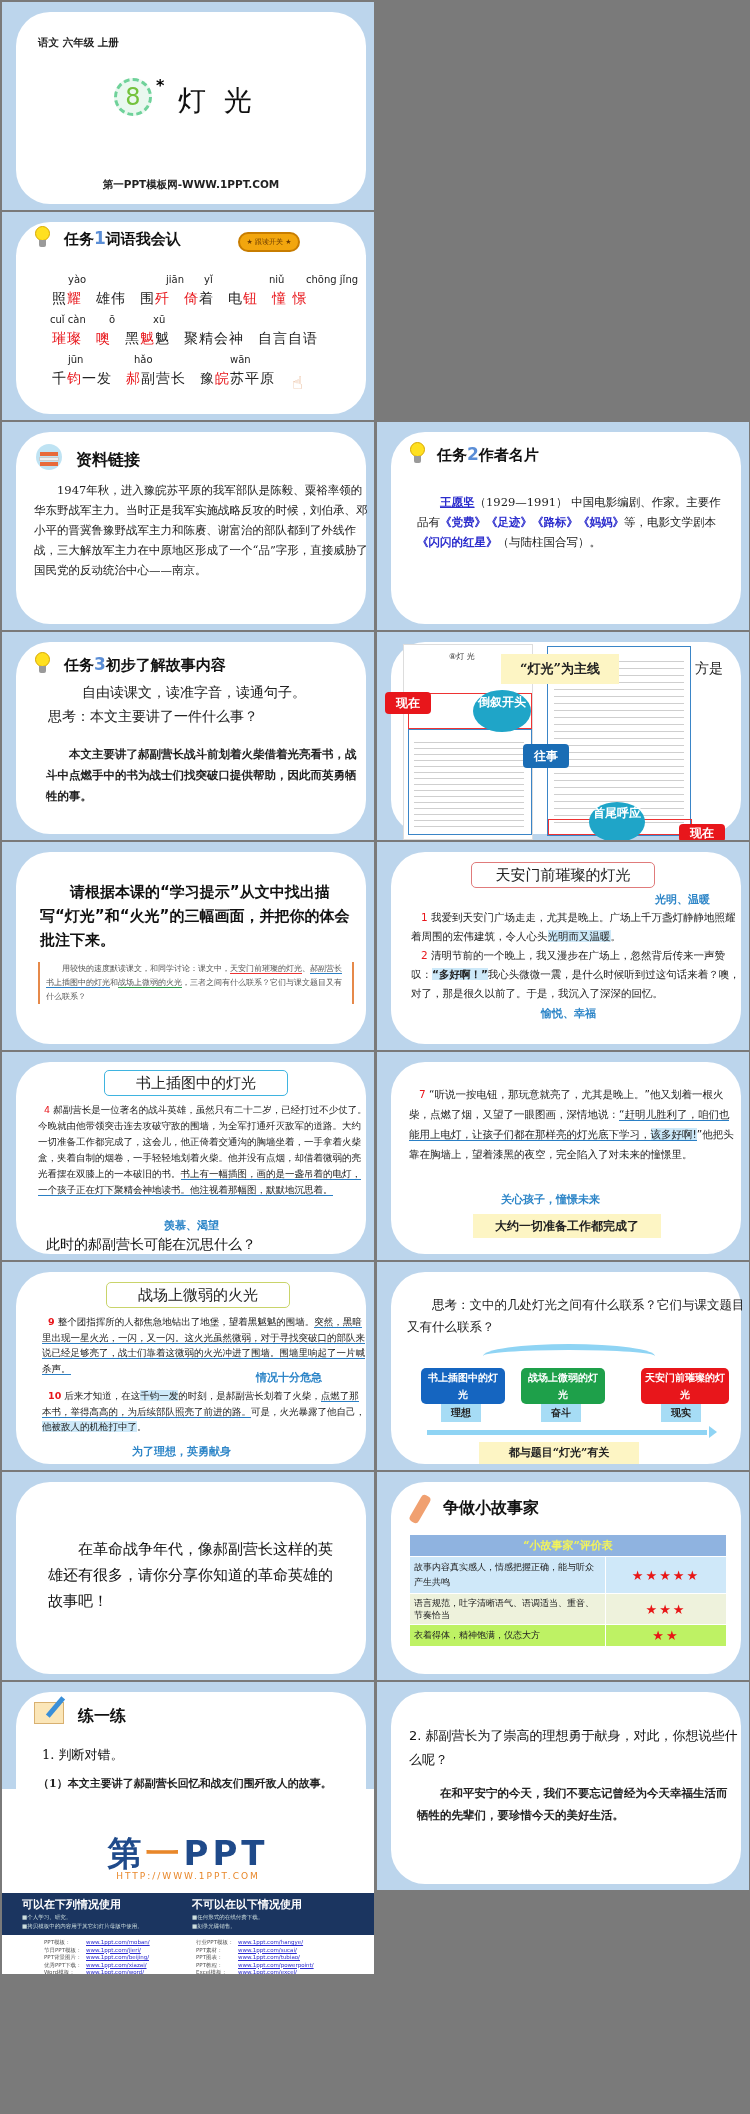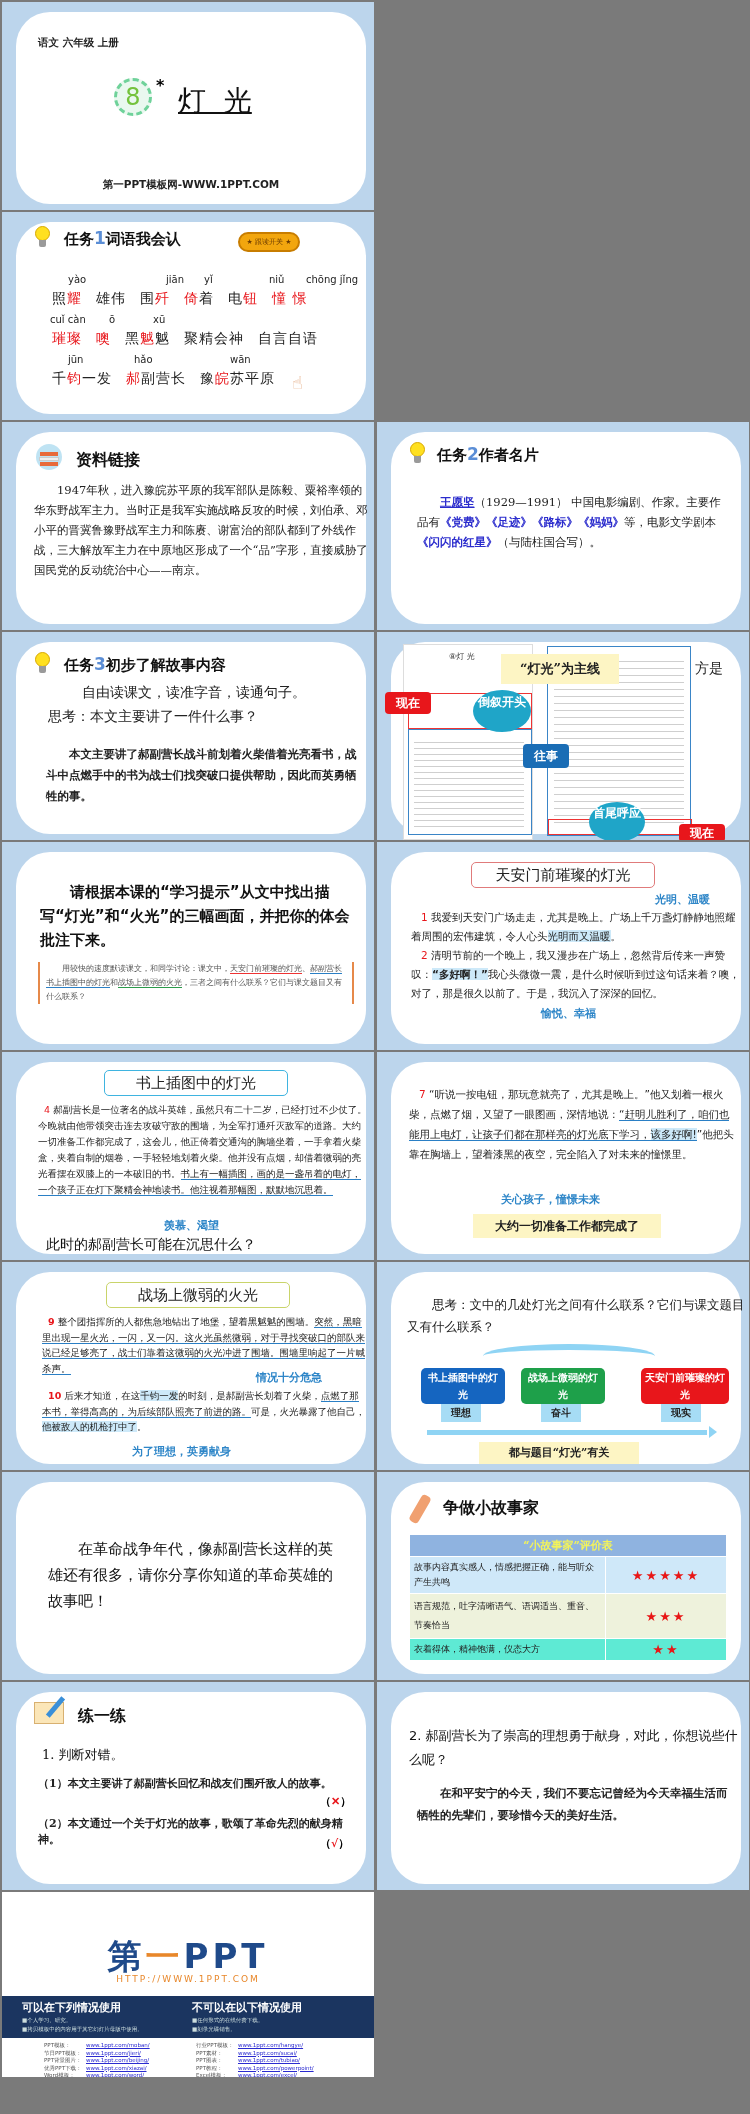--- a/index.html
+++ b/index.html
@@ -35,21 +35,21 @@
 </head>
 <body>
 
 <div class="grid">
 
   <div class="slide" style="left:2px;top:2px;">
     <div class="card">
       <div class="abs" style="left:22px;top:24px;font-size:10.5px;font-weight:bold;color:#222;">语文  六年级  上册</div>
       <div class="abs" style="left:98px;top:66px;width:38px;height:38px;border-radius:50%;border:3px dashed #6fd29a;background:#e9f8ef;color:#74c23c;font-size:24px;text-align:center;line-height:32px;">8</div>
       <div class="abs" style="left:140px;top:64px;font-size:16px;font-weight:bold;">*</div>
-      <div class="abs serif" style="left:162px;top:70px;font-size:28px;color:#111;white-space:pre;text-decoration:underline;">灯  光</div>
+      <div class="abs serif" style="left:162px;top:70px;font-size:28px;color:#111;white-space:pre;">灯  光</div>
       <div class="abs" style="left:0;right:0;top:166px;text-align:center;font-size:10.5px;font-weight:bold;color:#222;">第一PPT模板网-WWW.1PPT.COM</div>
     </div>
   </div>
 
 
   <div class="slide" style="left:2px;top:212px;">
     <div class="card">
       <div class="bulb" style="left:16px;top:2px;">
           <div class="glass"></div>
           <div class="base"></div>
@@ -233,24 +233,24 @@
             <tr>
               <td colspan="2" style="background:#8fb3e0;color:#f3f35a;text-align:center;font-size:11px;font-weight:bold;">“小故事家”评价表</td>
             </tr>
           </thead>
         <tbody id="rubric-body">
             <tr style="background: rgb(207, 232, 249);">
               <td style="width: 196px; line-height: 15px; color: rgb(34, 34, 34);">故事内容真实感人，情感把握正确，能与听众产生共鸣</td>
               <td class="stars">★★★★★</td>
             </tr>
             <tr style="background: rgb(238, 242, 220);">
-              <td style="width: 196px; line-height: 19px; color: rgb(34, 34, 34);">语言规范，吐字清晰语气、语调适当、重音、节奏恰当</td>
+              <td style="width: 196px; line-height: 12px; color: rgb(34, 34, 34);">语言规范，吐字清晰语气、语调适当、重音、节奏恰当</td>
               <td class="stars">★★★</td>
             </tr>
-            <tr style="background: #5eead4;">
+            <tr style="background: #bef264;">
               <td style="width: 196px; line-height: 15px; color: rgb(34, 34, 34);">衣着得体，精神饱满，仪态大方</td>
               <td class="stars">★★</td>
             </tr>
           </tbody>
       </table>
     </div>
   </div>
 
   <div class="slide" style="left:2px;top:1682px;">
     <div class="card">
@@ -266,21 +266,21 @@
     </div>
   </div>
 
   <div class="slide" style="left:377px;top:1682px;">
     <div class="card">
       <div class="abs" style="left:18px;top:32px;width:334px;font-size:13px;line-height:24px;color:#111;">2. 郝副营长为了崇高的理想勇于献身，对此，你想说些什么呢？</div>
       <div class="para serif lt-blue" style="left:26px;top:90px;width:316px;font-size:11.5px;line-height:22px;text-indent:2em;font-weight:bold;">在和平安宁的今天，我们不要忘记曾经为今天幸福生活而牺牲的先辈们，要珍惜今天的美好生活。</div>
     </div>
   </div>
 
-  <div class="slide" style="left:2px;top:1892px;width:372px;height:185px;background:#fff;">
+  <div class="slide" style="left:2px;top:1789px;width:372px;height:185px;background:#fff;">
     <div class="abs" style="left:0;right:0;top:42px;text-align:center;font-size:34px;font-weight:bold;color:#1f4a8a;letter-spacing:4px;">
       <span>第</span><span style="color:#e8872a;">一</span><span>PPT</span>
     </div>
     <div class="abs" style="left:0;right:0;top:82px;text-align:center;font-size:9px;color:#e8872a;letter-spacing:2px;">HTTP://WWW.1PPT.COM</div>
     <div class="abs" style="left:0;top:104px;width:372px;height:42px;background:#1b3560;">
       <div class="abs" style="left:20px;top:4px;font-size:11px;font-weight:bold;color:#fff;">可以在下列情况使用</div>
       <div class="abs" style="left:20px;top:20px;font-size:5.5px;color:#cdd;line-height:9px;">
           <div>■个人学习、研究。</div>
           <div>■拷贝模板中的内容用于其它幻灯片母版中使用。</div>
         </div>

